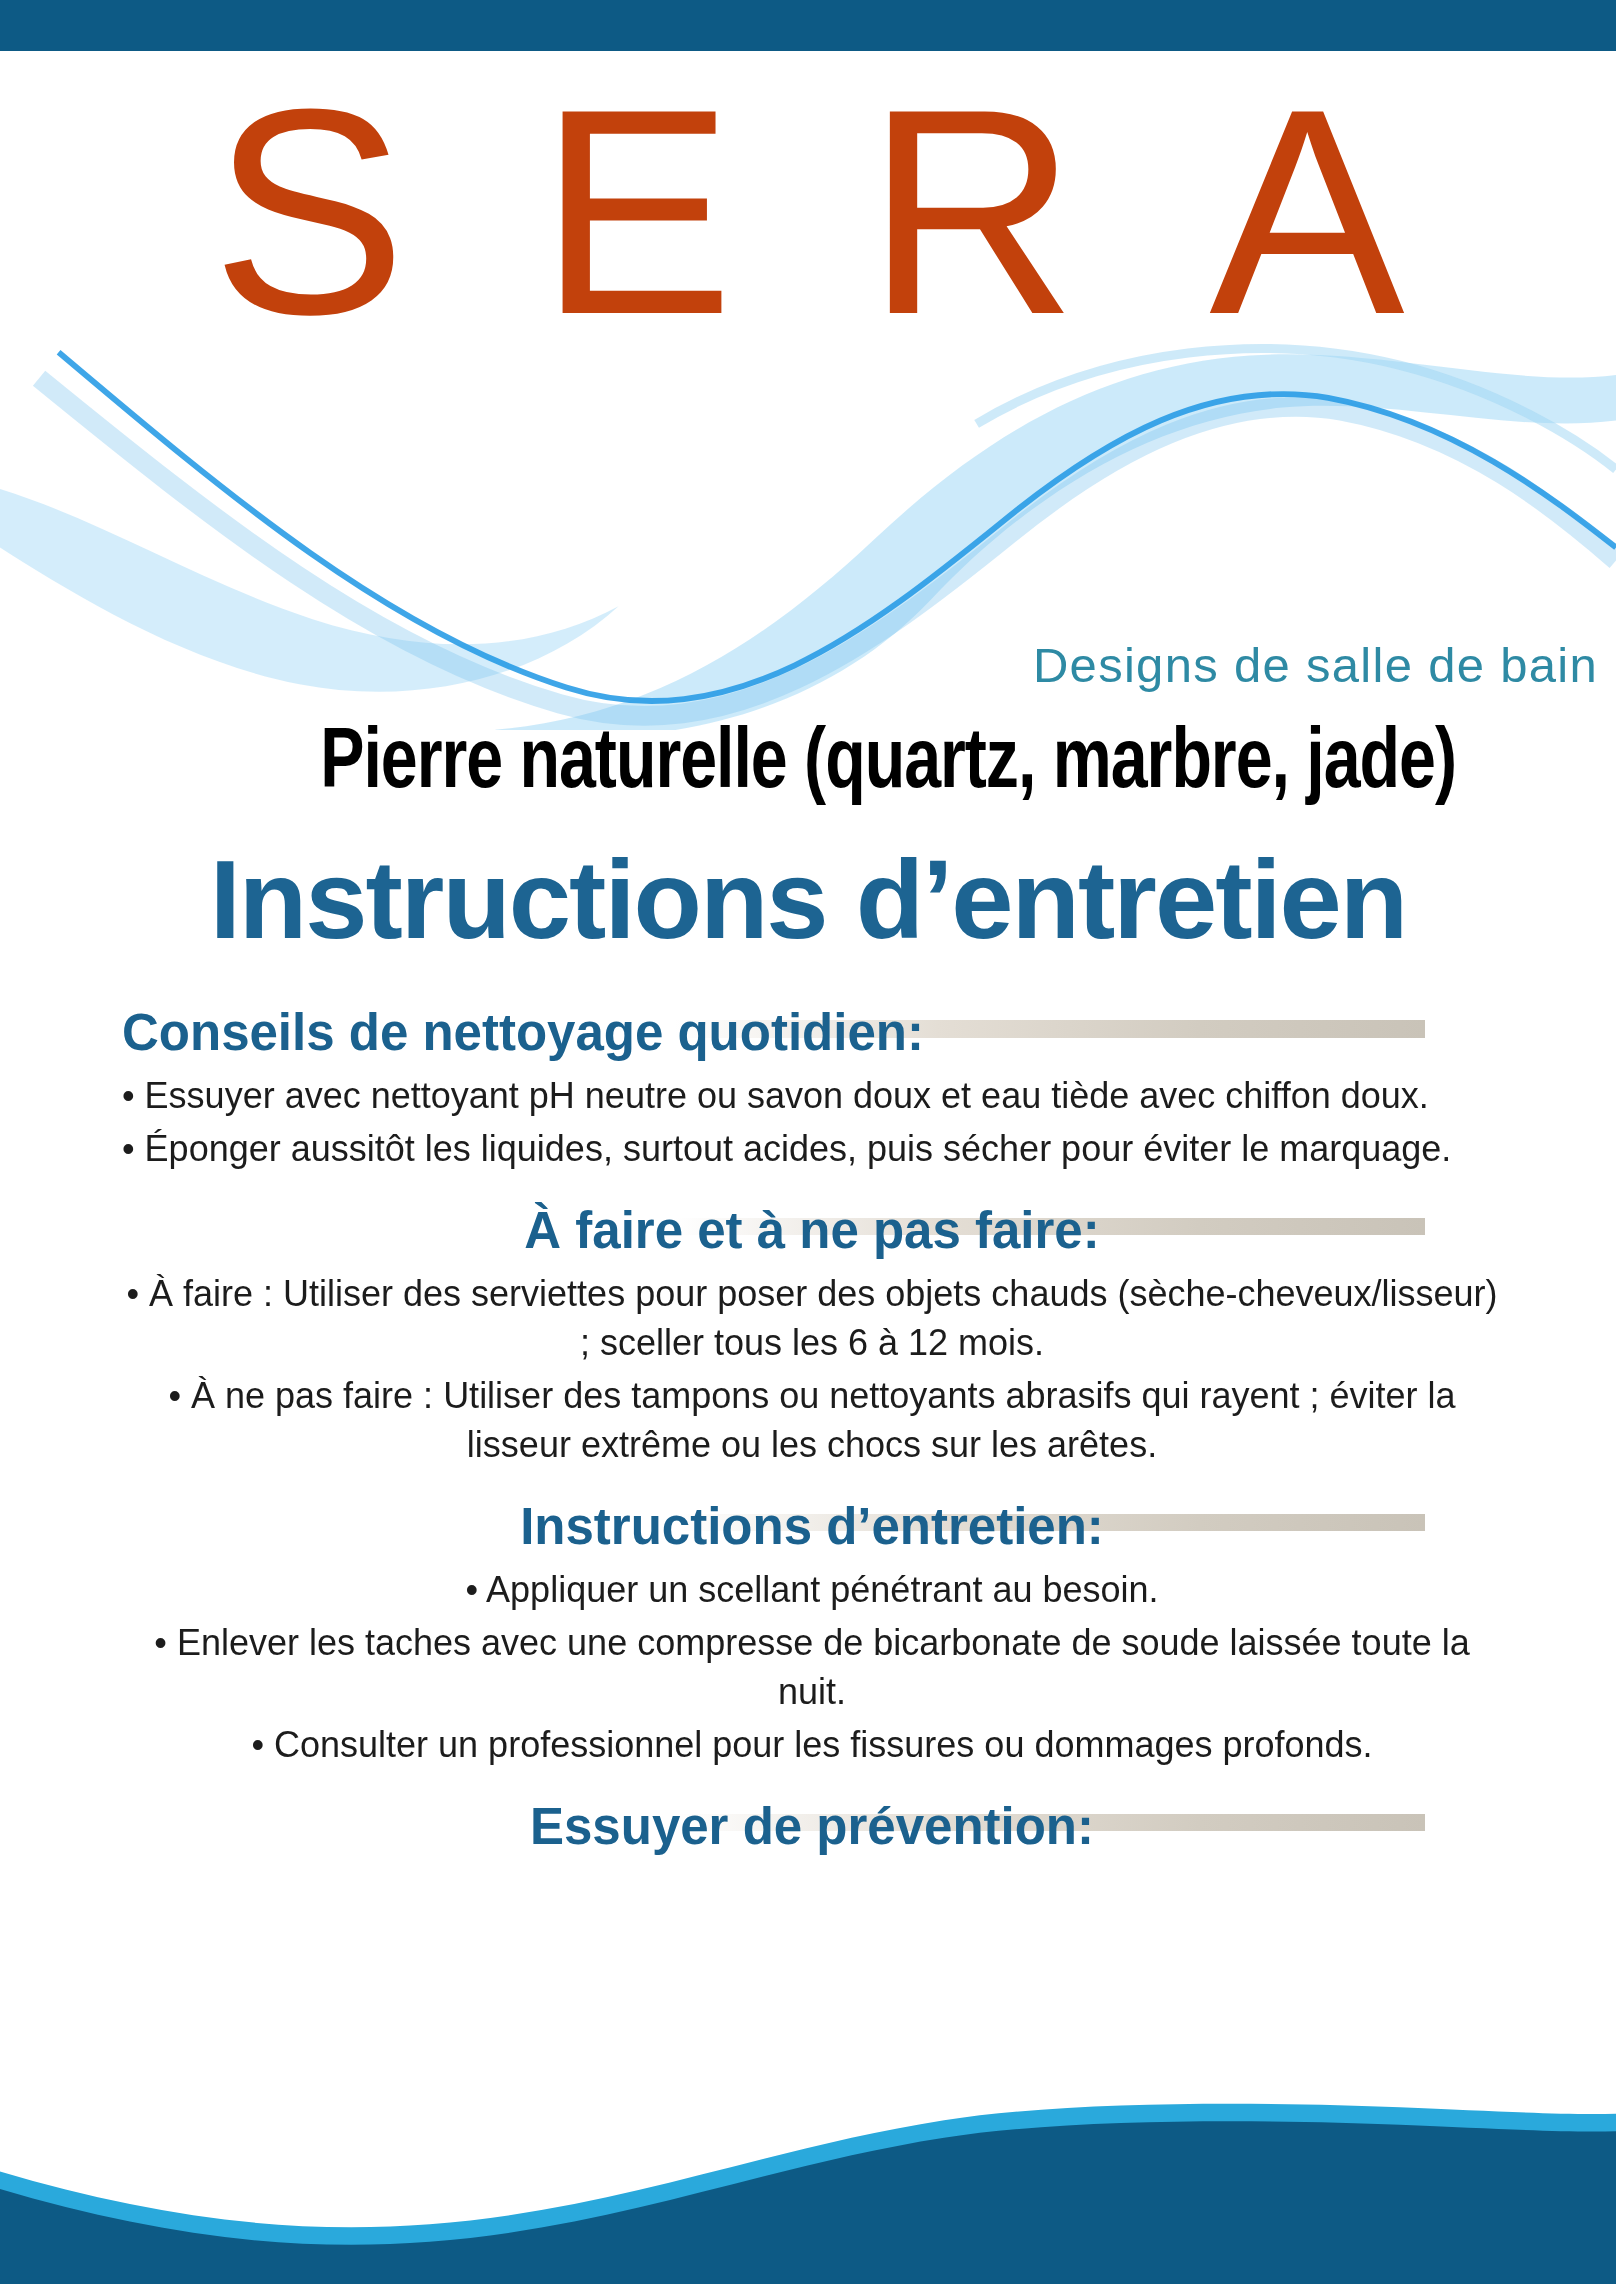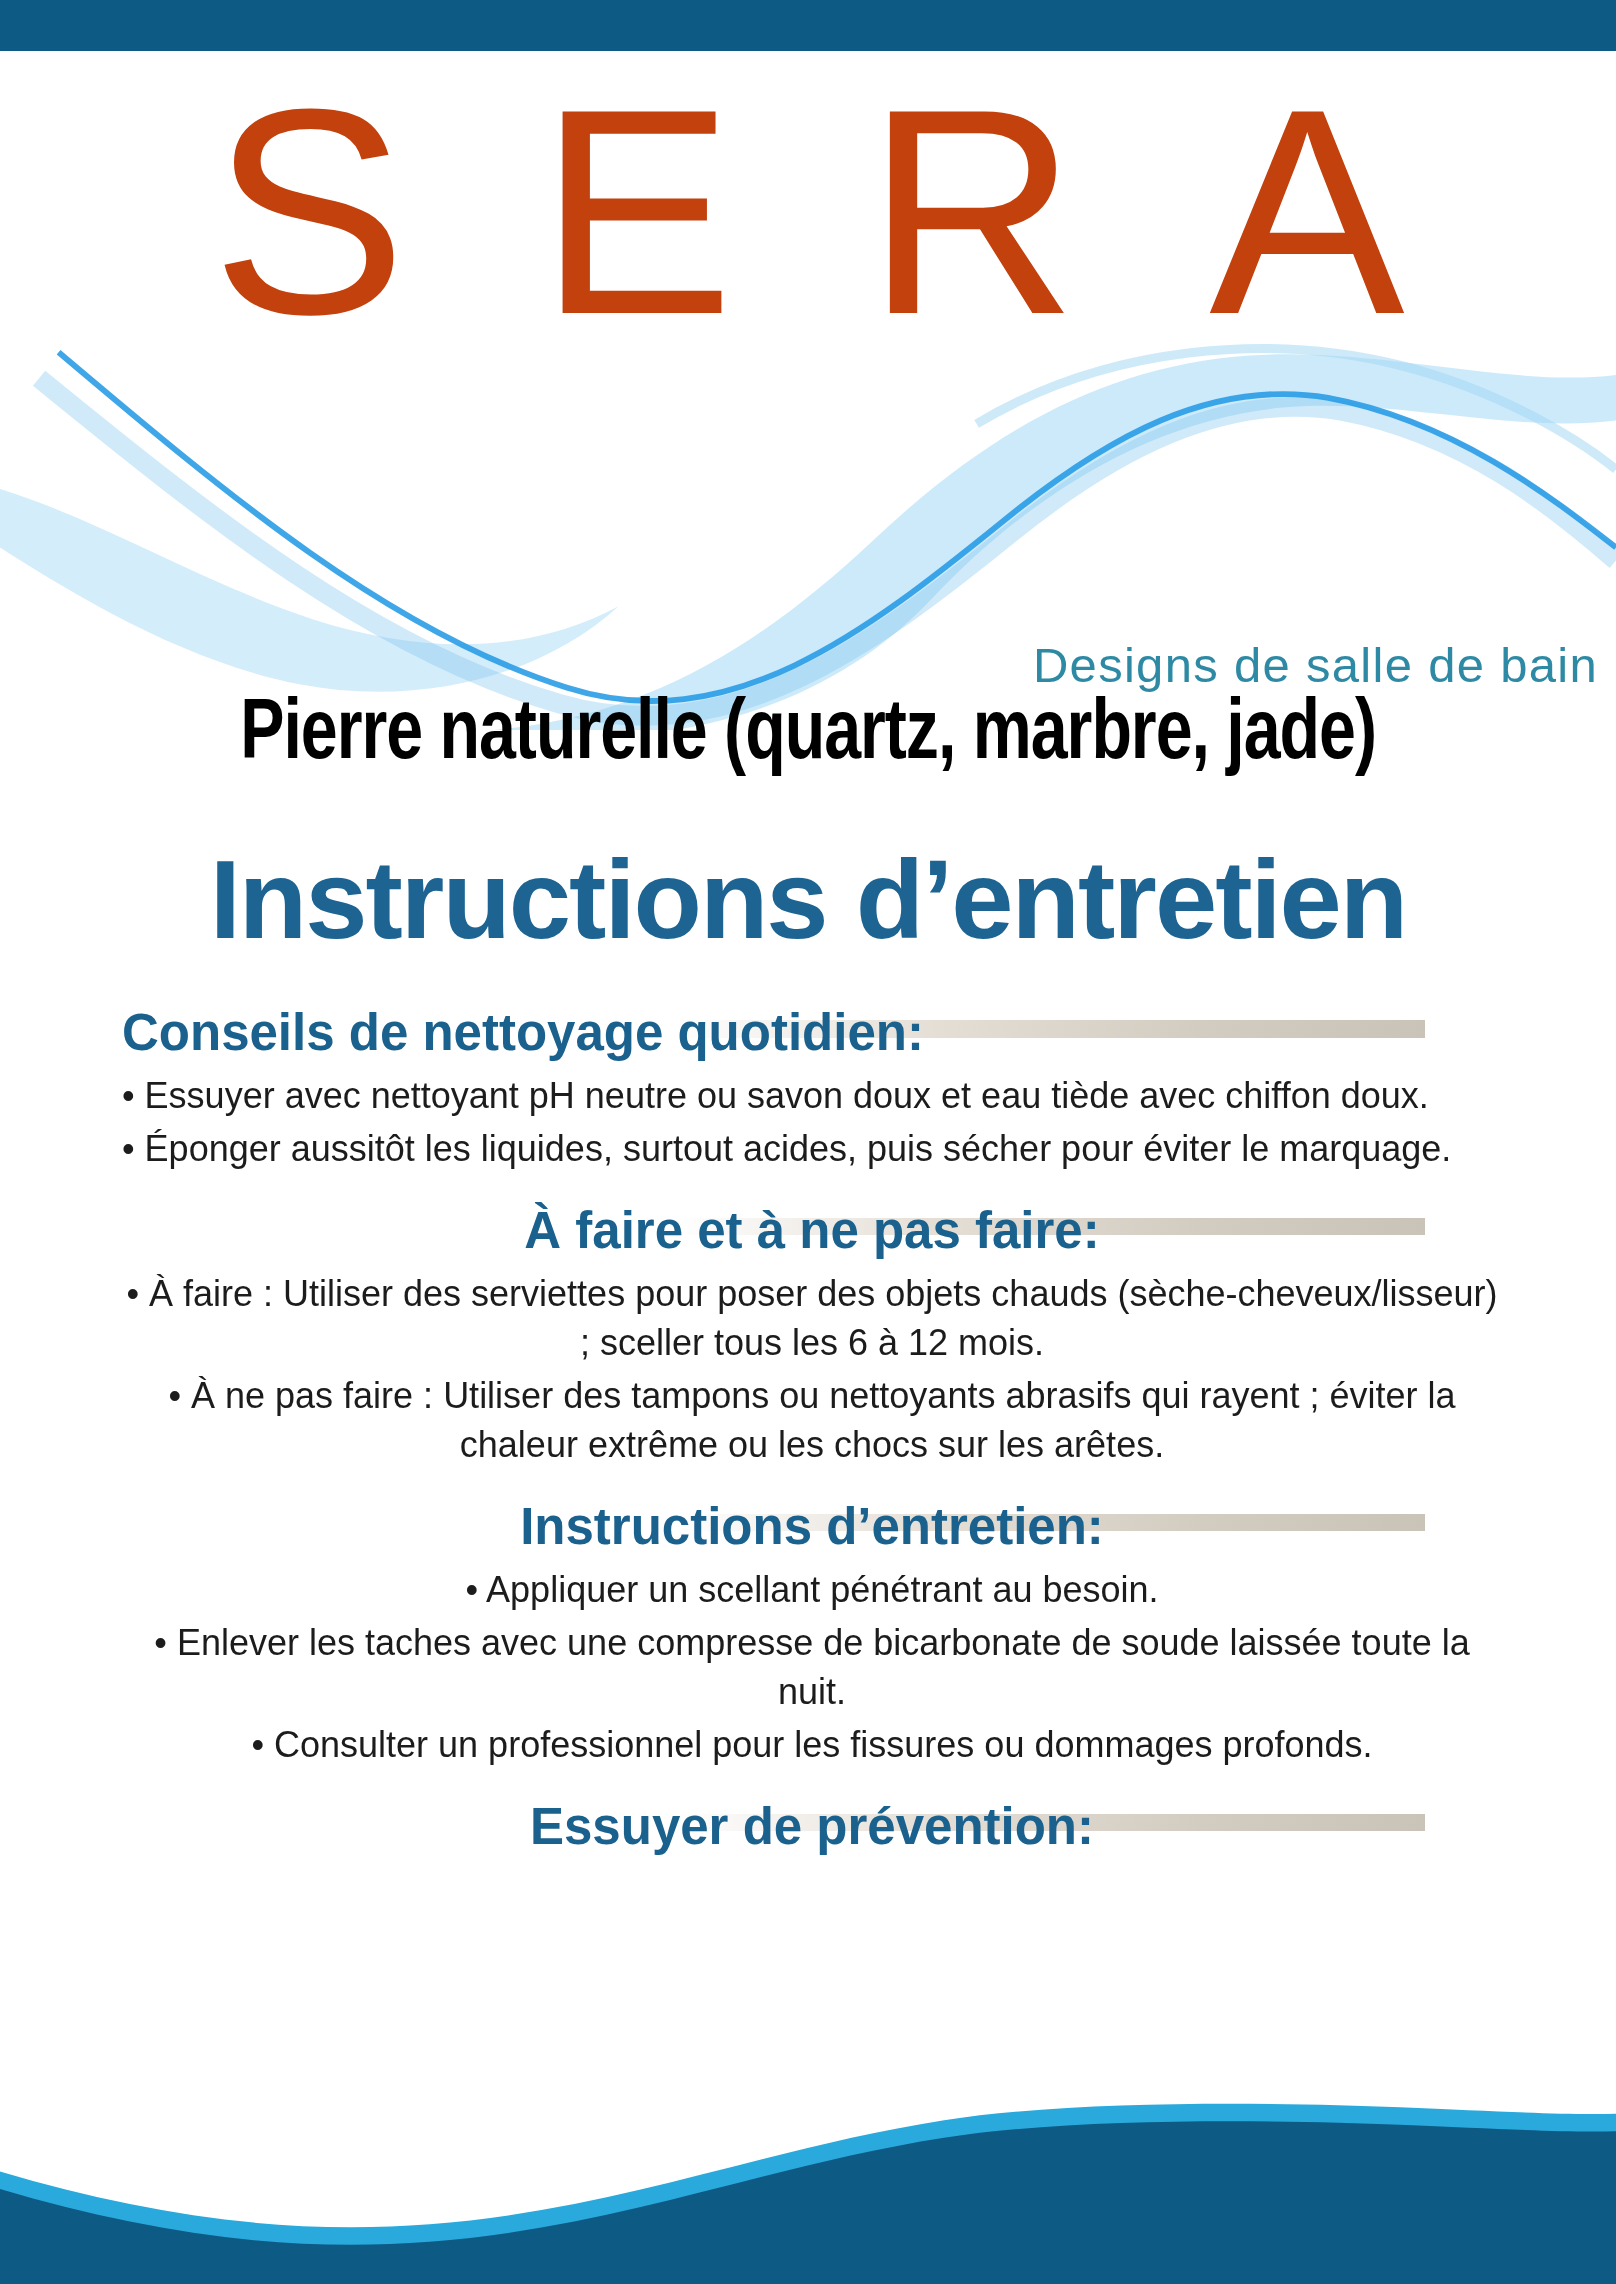--- a/index.html
+++ b/index.html
@@ -23,21 +23,21 @@
   .wave-mid{
     position:absolute;top:326px;left:0;width:1616px;height:404px;
     pointer-events:none;
   }
   .tagline{
     position:absolute;top:637px;right:18px;
     font-size:49px;letter-spacing:1.3px;
     color:var(--tagline_teal,#2e8aa4);
   }
   .subtitle-wrap{
-    position:absolute;top:680px;left:0;width:100%;text-align:center;
+    position:absolute;top:709px;left:0;width:100%;text-align:right;
   }
   .subtitle{
     display:inline-block;
     font-size:85px;font-weight:700;color:#000;
     transform:scaleX(0.78);transform-origin:center;
     white-space:nowrap;letter-spacing:-1.3px;
   }
   .page-title{
     position:absolute;top:835px;left:0;width:100%;text-align:center;
     font-size:112px;font-weight:700;letter-spacing:-2px;
@@ -99,21 +99,21 @@
       <div class="section-heading"><span class="heading-bar"></span><span class="heading-text">Conseils de nettoyage quotidien:</span></div>
       <div class="bullets">
         <div class="bullet">Essuyer avec nettoyant pH neutre ou savon doux et eau tiède avec chiffon doux.</div>
         <div class="bullet">Éponger aussitôt les liquides, surtout acides, puis sécher pour éviter le marquage.</div>
       </div>
     </section>
     <section class="section">
       <div class="section-heading"><span class="heading-bar"></span><span class="heading-text">À faire et à ne pas faire:</span></div>
       <div class="bullets">
         <div class="bullet">À faire : Utiliser des serviettes pour poser des objets chauds (sèche-cheveux/lisseur) ; sceller tous les 6 à 12 mois.</div>
-        <div class="bullet">À ne pas faire : Utiliser des tampons ou nettoyants abrasifs qui rayent ; éviter la chaleur extrême ou les chocs sur les arêtes.</div>
+        <div class="bullet">À ne pas faire : Utiliser des tampons ou nettoyants abrasifs qui rayent ; éviter la lisseur extrême ou les chocs sur les arêtes.</div>
       </div>
     </section>
     <section class="section">
       <div class="section-heading"><span class="heading-bar"></span><span class="heading-text">Instructions d’entretien:</span></div>
       <div class="bullets">
         <div class="bullet">Appliquer un scellant pénétrant au besoin.</div>
         <div class="bullet">Enlever les taches avec une compresse de bicarbonate de soude laissée toute la nuit.</div>
         <div class="bullet">Consulter un professionnel pour les fissures ou dommages profonds.</div>
       </div>
     </section>

